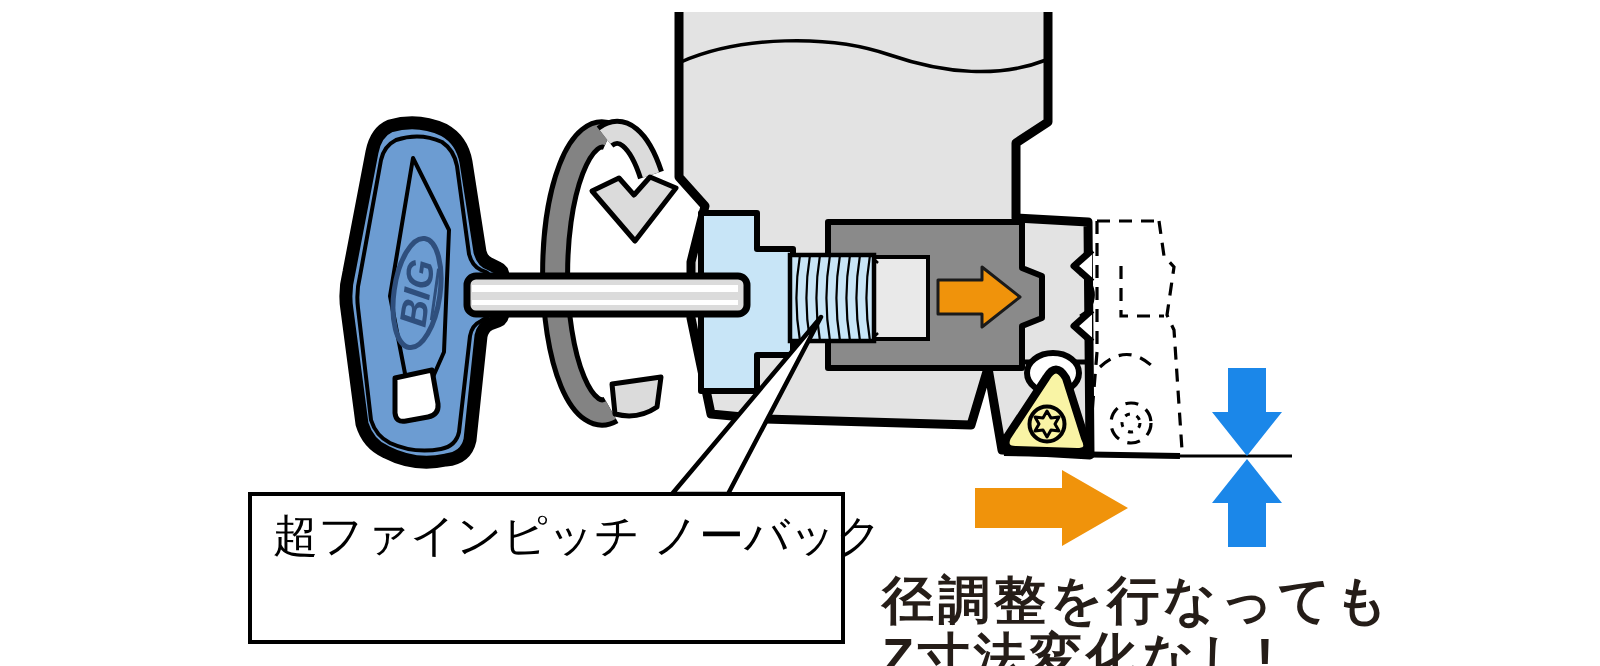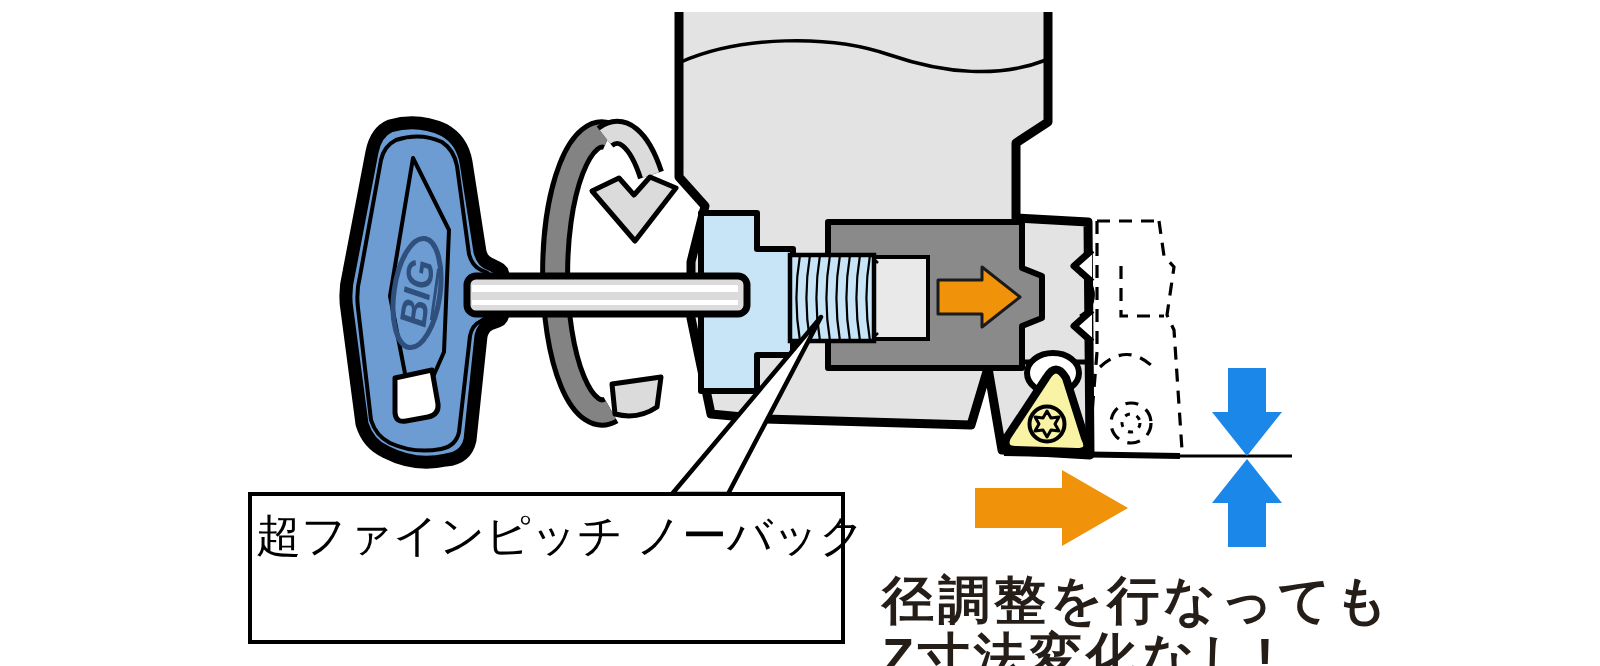--- a/index.html
+++ b/index.html
@@ -1,21 +1,21 @@
 <!DOCTYPE html>
 <html style="--c-handle_blue: #6C9CD2; --c-logo_navy: #2F4F7D; --c-screw_blue: #C8E5F7; --c-body_gray: #E3E3E3; --c-block_gray: #8A8A8A; --c-steel_gray: #DBDBDB; --c-rot_dark: #838383; --c-hole_gray: #E9E9E9; --c-insert_yellow: #F9F4A5; --c-arrow_orange: #F0930B; --c-arrow_blue: #1B87E9; --c-text_dark: #251D18;"><head>
 <meta charset="utf-8">
 <style>
   html,body{margin:0;padding:0;background:#fff;}
   #stage{position:relative;width:1600px;height:666px;background:#fff;overflow:hidden;
          font-family:"Liberation Sans","DejaVu Sans",sans-serif;}
   #stage svg{position:absolute;left:0;top:0;}
   .callout-box{position:absolute;left:248px;top:492px;width:597px;height:152px;
     box-sizing:border-box;border:4px solid #000;background:#fff;
-    padding:9px 0 0 4px;font-size:45px;line-height:62px;color:#000;white-space:nowrap;}
+    padding:9px 0 0 21px;font-size:45px;line-height:62px;color:#000;white-space:nowrap;}
   .caption{position:absolute;left:882px;top:572px;font-size:52px;font-weight:bold;
     line-height:57px;letter-spacing:4px;color:var(--c-text_dark,#251D18);white-space:nowrap;}
   .caption span,.callout-box span{display:block;}
   .o{stroke:#000;stroke-linejoin:round;}
   .dash{fill:none;stroke:#000;stroke-width:3.2;stroke-dasharray:13 9;}
 </style>
 </head>
 <body>
 
 <div id="stage">

